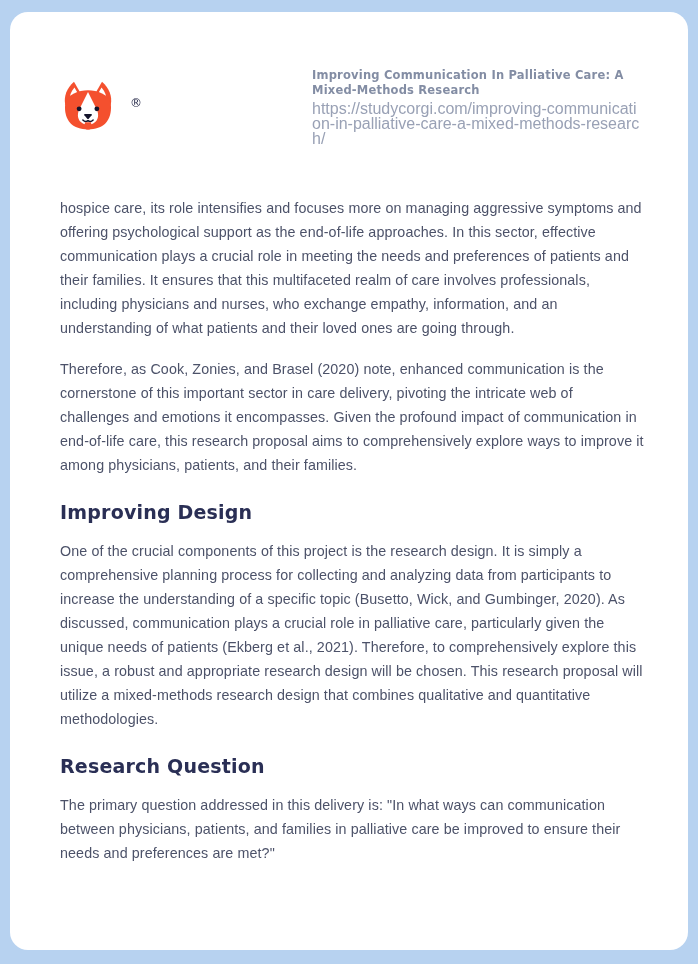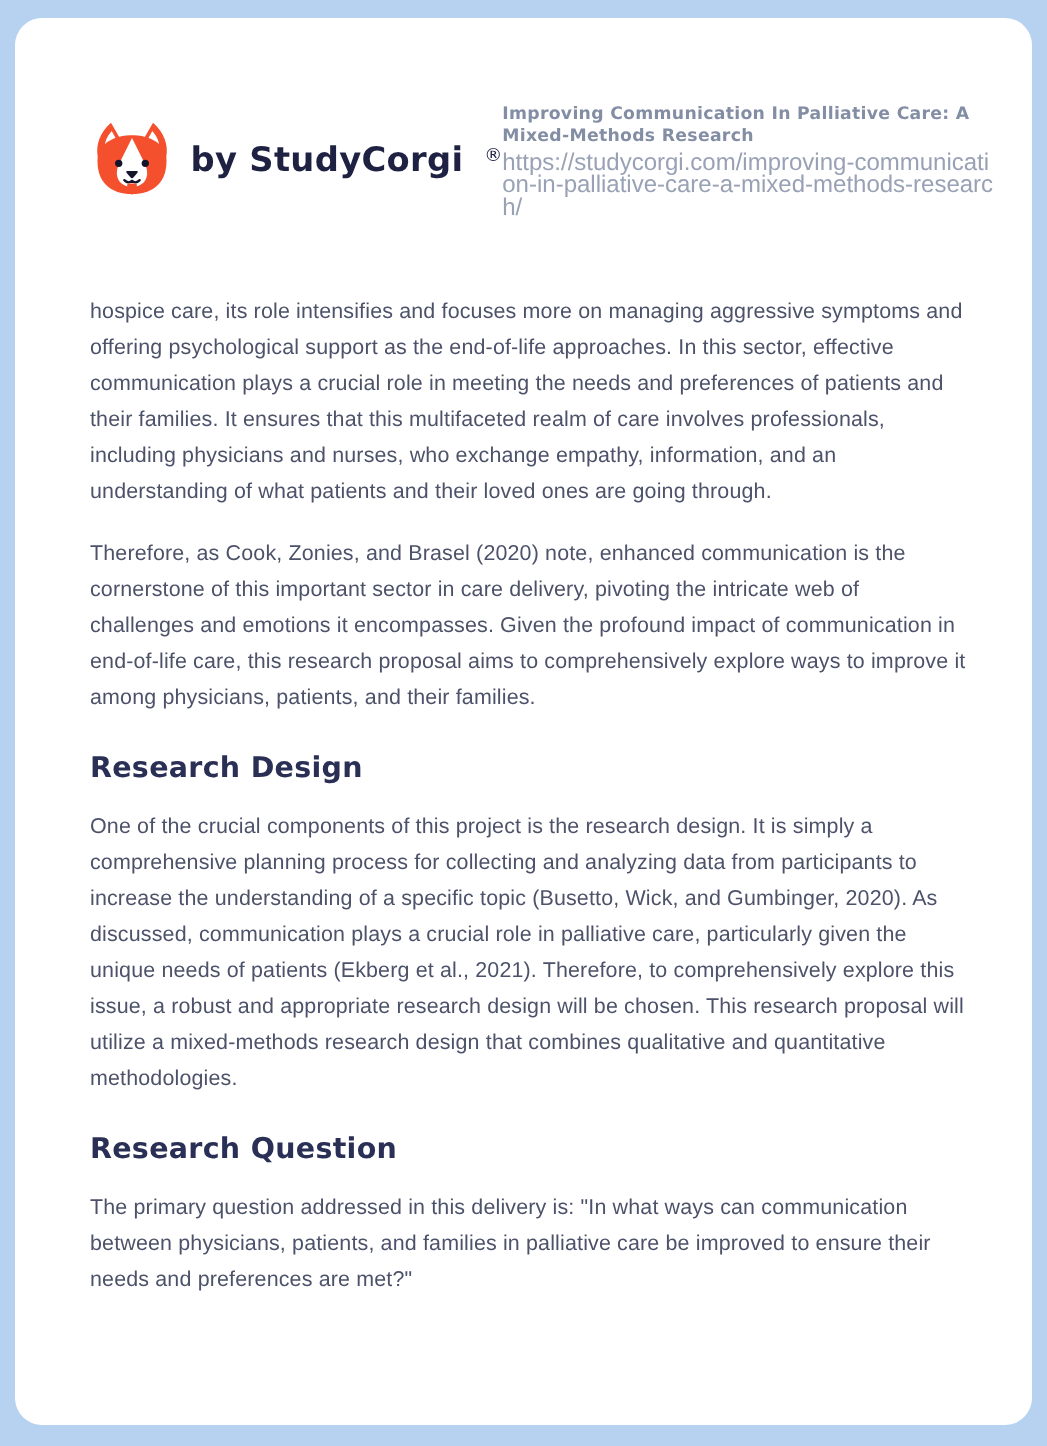--- a/index.html
+++ b/index.html
@@ -112,37 +112,36 @@
         <path d="M15.5 9 C11.5 13.5 10 18.5 10.5 22.5 L20 17 Z" fill="#ffffff"></path>
         <path d="M44.5 9 C48.5 13.5 50 18.5 49.5 22.5 L40 17 Z" fill="#ffffff"></path>
         <path d="M5.5 27 C4 45 14 54 30 54 C46 54 56 45 54.5 27 C52 16 40 12 30 12 C20 12 8 16 5.5 27 Z" fill="#f4502e"></path>
         <path d="M30 14 L21 32 C16 42 22 49 30 49 C38 49 44 42 39 32 Z" fill="#ffffff"></path>
         <circle cx="20.5" cy="32" r="2.6" fill="#14142b"></circle>
         <circle cx="39.5" cy="32" r="2.6" fill="#14142b"></circle>
         <path d="M26.5 37.5 L33.5 37.5 Q34.6 37.5 33.9 38.8 L31 42.2 Q30 43.3 29 42.2 L26.1 38.8 Q25.4 37.5 26.5 37.5 Z" fill="#14142b"></path>
         <path d="M24.5 44 Q27.2 46.8 30 44.6 Q32.8 46.8 35.5 44" stroke="#14142b" stroke-width="1.6" fill="none" stroke-linecap="round"></path>
         <path d="M26.6 46.4 h6.8 v4.4 a3.4 3.4 0 0 1 -6.8 0 Z" fill="#f4502e"></path>
       </svg>
-      <span class="brand-text">by StudyCorgi</span>
         <span class="brand-reg">®</span>
     </a>
 
     <div class="header-meta">
       <h1 class="doc-title">Improving Communication in Palliative Care: A Mixed-Methods Research</h1>
       <a class="doc-url" href="#">https://studycorgi.com/improving-communication-in-palliative-care-a-mixed-methods-research/</a>
     </div>
 
   </div>
 
   <div class="article">
 
     <p>hospice care, its role intensifies and focuses more on managing aggressive symptoms and offering psychological support as the end-of-life approaches. In this sector, effective communication plays a crucial role in meeting the needs and preferences of patients and their families. It ensures that this multifaceted realm of care involves professionals, including physicians and nurses, who exchange empathy, information, and an understanding of what patients and their loved ones are going through.</p>
     <p>Therefore, as Cook, Zonies, and Brasel (2020) note, enhanced communication is the cornerstone of this important sector in care delivery, pivoting the intricate web of challenges and emotions it encompasses. Given the profound impact of communication in end-of-life care, this research proposal aims to comprehensively explore ways to improve it among physicians, patients, and their families.</p>
 
-    <h2>Research Design</h2>
+    <h2>Improving Design</h2>
     <p>One of the crucial components of this project is the research design. It is simply a comprehensive planning process for collecting and analyzing data from participants to increase the understanding of a specific topic (Busetto, Wick, and Gumbinger, 2020). As discussed, communication plays a crucial role in palliative care, particularly given the unique needs of patients (Ekberg et al., 2021). Therefore, to comprehensively explore this issue, a robust and appropriate research design will be chosen. This research proposal will utilize a mixed-methods research design that combines qualitative and quantitative methodologies.</p>
 
     <h2>Research Question</h2>
     <p>The primary question addressed in this delivery is: "In what ways can communication between physicians, patients, and families in palliative care be improved to ensure their needs and preferences are met?"</p>
 
   </div>
 
 </div>
 
 </body></html>

